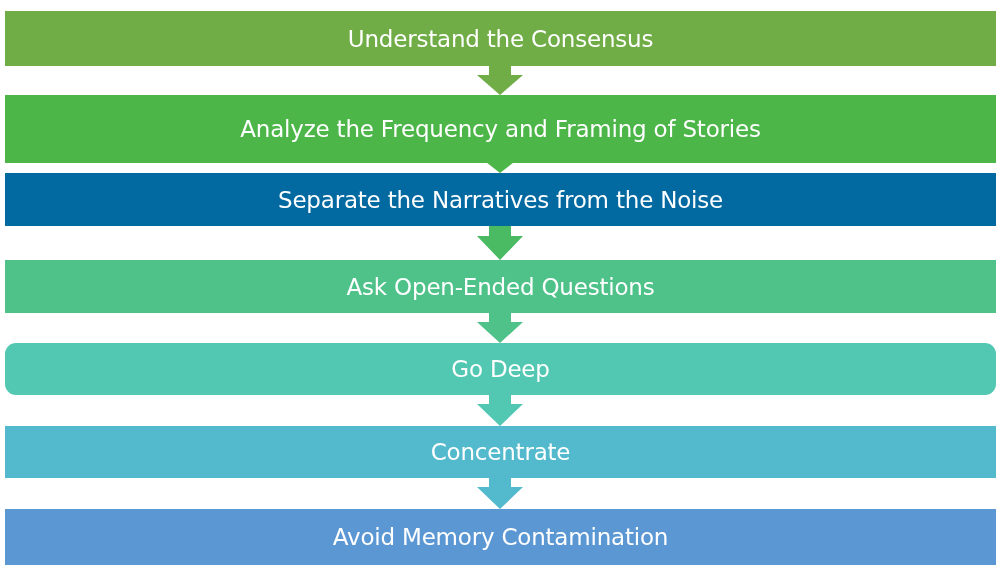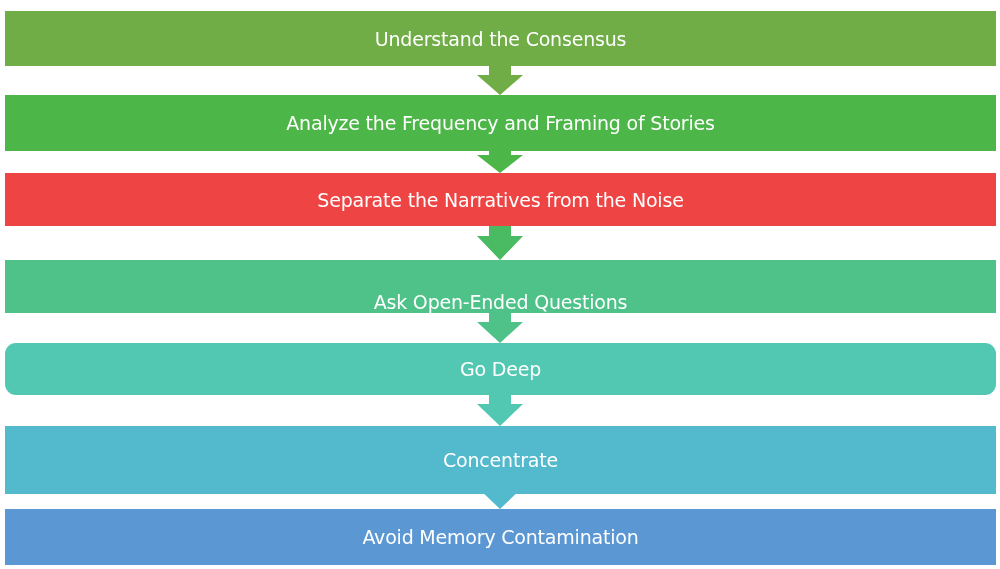--- a/index.html
+++ b/index.html
@@ -1,76 +1,76 @@
 <!DOCTYPE html>
 <html><head>
   <meta charset="utf-8">
   <style>
     html, body { margin: 0; padding: 0; background: #ffffff; }
     body { width: 1000px; height: 569px; position: relative; overflow: hidden;
       font-family: "DejaVu Sans", "Liberation Sans", sans-serif; }
     .step {
       position: absolute; left: 5px; width: 991px;
       display: flex; align-items: center; justify-content: center;
-      color: #ffffff; font-size: 19px; letter-spacing: -0.2px;
+      color: #ffffff; font-size: 23px; letter-spacing: -0.2px;
       box-sizing: border-box;
     }
     .arrow { position: absolute; left: 477px; width: 46px; }
     .arrow svg { display: block; }
   </style>
 </head>
 <body>
 
 <div id="diagram">
   <div class="step" style="top: 11px; height: 55px; background: rgb(112, 173, 71);">
     <span>Understand the Consensus</span>
   </div>
   <div class="arrow" style="top:66px;height:29px;">
       <svg width="46" height="29">
         <polygon points="12,0 34,0 34,9 46,9 23,29 0,9 12,9" fill="#70AD47"></polygon>
       </svg>
     </div>
 
-  <div class="step" style="top: 95px; height: 56px; background: rgb(76, 182, 72);">
+  <div class="step" style="top: 95px; height: 68px; background: rgb(76, 182, 72);">
     <span>Analyze the Frequency and Framing of Stories</span>
   </div>
   <div class="arrow" style="top:147px;height:26px;">
       <svg width="46" height="26">
         <polygon points="12,0 34,0 34,8 46,8 23,26 0,8 12,8" fill="#4CB648"></polygon>
       </svg>
     </div>
 
-  <div class="step" style="top: 173px; height: 53px; background: #ef4444;">
+  <div class="step" style="top: 173px; height: 53px; background: #0369a1;">
     <span>Separate the Narratives from the Noise</span>
   </div>
   <div class="arrow" style="top:226px;height:34px;">
       <svg width="46" height="34">
         <polygon points="12,0 34,0 34,10 46,10 23,34 0,10 12,10" fill="#4ABB62"></polygon>
       </svg>
     </div>
 
-  <div class="step" style="top: 260px; height: 53px; background: rgb(79, 194, 138); align-items: flex-end;">
+  <div class="step" style="top: 260px; height: 53px; background: rgb(79, 194, 138);">
     <span>Ask Open-Ended Questions</span>
   </div>
   <div class="arrow" style="top:313px;height:30px;">
       <svg width="46" height="30">
         <polygon points="12,0 34,0 34,9 46,9 23,30 0,9 12,9" fill="#4FC28A"></polygon>
       </svg>
     </div>
 
   <div class="step" style="top: 343px; height: 52px; background: rgb(82, 200, 178); border-radius: 11px;">
     <span>Go Deep</span>
   </div>
   <div class="arrow" style="top:395px;height:31px;">
       <svg width="46" height="31">
         <polygon points="12,0 34,0 34,9 46,9 23,31 0,9 12,9" fill="#52C8B2"></polygon>
       </svg>
     </div>
 
-  <div class="step" style="top: 426px; height: 68px; background: rgb(83, 185, 205);">
+  <div class="step" style="top: 426px; height: 52px; background: rgb(83, 185, 205);">
     <span>Concentrate</span>
   </div>
   <div class="arrow" style="top:478px;height:31px;">
       <svg width="46" height="31">
         <polygon points="12,0 34,0 34,9 46,9 23,31 0,9 12,9" fill="#53B9CD"></polygon>
       </svg>
     </div>
 
   <div class="step" style="top: 509px; height: 56px; background: rgb(91, 151, 211);">
     <span>Avoid Memory Contamination</span>

